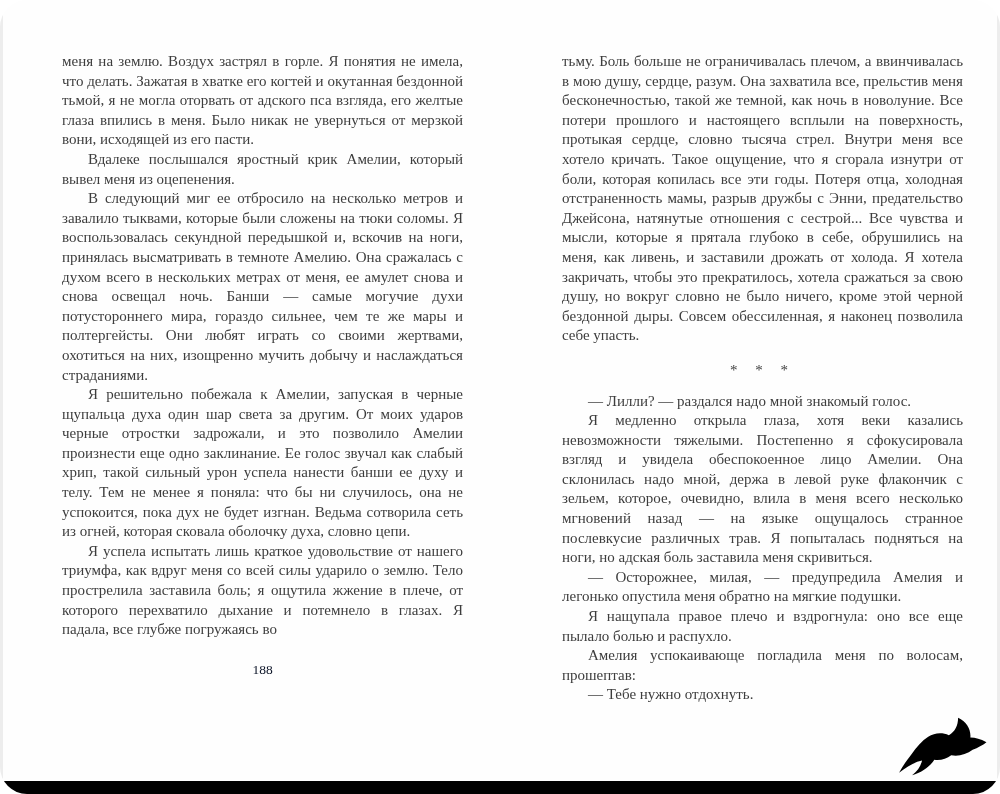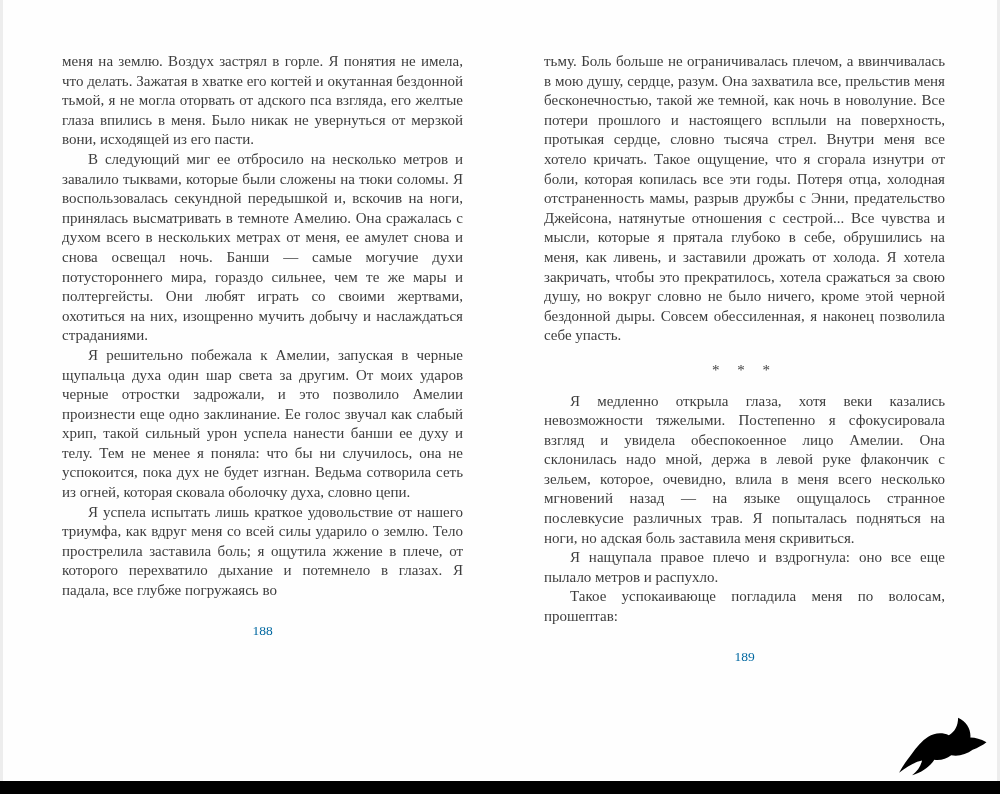--- a/index.html
+++ b/index.html
@@ -4,35 +4,36 @@
 <style>
   html, body { margin: 0; padding: 0; background: #ffffff; }
   .screen {
     position: relative;
     width: 1000px;
     height: 794px;
     background: #fefefe;
     font-family: "Liberation Serif", "DejaVu Serif", serif;
     color: #3d3d3d;
     overflow: hidden;
+    border-radius: 27px;
   }
   .edge {
     position: absolute; top: 0; bottom: 13px; width: 3px;
     background: #ededed;
   }
   .edge-left { left: 0; }
   .edge-right { right: 0; }
 
   .page {
     position: absolute;
     top: 52px;
     width: 401px;
   }
   .page-left  { left: 62px; }
-  .page-right { left: 544px; }
+  .page-right { left: 562px; }
 
   .text-block p {
     margin: 0;
     font-size: 15px;
     line-height: 19.6px;
     text-align: justify;
     text-indent: 26px;
     hyphens: auto;
     -webkit-hyphens: auto;
   }
@@ -40,21 +41,21 @@
   .text-block p.separator {
     text-align: center;
     text-indent: 0;
     letter-spacing: 7px;
     margin: 15px 0 11px 0;
   }
   .page-number {
     text-align: center;
     margin-top: 22px;
     font-size: 13.5px;
-    color: #0369a1;
+    color: #0f172a;
   }
 
   .raven {
     position: absolute;
     right: 12px;
     bottom: 17px;
     width: 92px;
     height: 62px;
   }
   .bottom-bar {
@@ -68,36 +69,39 @@
 <body>
 
 <div class="screen">
 
   <div class="edge edge-left"></div>
   <div class="edge edge-right"></div>
 
   <div class="page page-left">
     <div class="text-block">
         <p class="no-indent">меня на землю. Воздух застрял в горле. Я понятия не имела, что делать. Зажатая в хватке его когтей и окутанная бездонной тьмой, я не могла оторвать от адского пса взгляда, его желтые глаза впились в меня. Было никак не увернуться от мерзкой вони, исходящей из его пасти.</p>
+        <p>Вдалеке послышался яростный крик Амелии, который вывел меня из оцепенения.</p>
         <p>В следующий миг ее отбросило на несколько метров и завалило тыквами, которые были сложены на тюки соломы. Я воспользовалась секундной передышкой и, вскочив на ноги, принялась высматривать в темноте Амелию. Она сражалась с духом всего в нескольких метрах от меня, ее амулет снова и снова освещал ночь. Банши — самые могучие духи потустороннего мира, гораздо сильнее, чем те же мары и полтергейсты. Они любят играть со своими жертвами, охотиться на них, изощренно мучить добычу и наслаждаться страданиями.</p>
         <p>Я решительно побежала к Амелии, запуская в черные щупальца духа один шар света за другим. От моих ударов черные отростки задрожали, и это позволило Амелии произнести еще одно заклинание. Ее голос звучал как слабый хрип, такой сильный урон успела нанести банши ее духу и телу. Тем не менее я поняла: что бы ни случилось, она не успокоится, пока дух не будет изгнан. Ведьма сотворила сеть из огней, которая сковала оболочку духа, словно цепи.</p>
         <p>Я успела испытать лишь краткое удовольствие от нашего триумфа, как вдруг меня со всей силы ударило о землю. Тело прострелила заставила боль; я ощутила жжение в плече, от которого перехватило дыхание и потемнело в глазах. Я падала, все глубже погружаясь во</p>
       </div>
     <div class="page-number">188</div>
   </div>
 
   <div class="page page-right">
     <div class="text-block">
         <p class="no-indent">тьму. Боль больше не ограничивалась плечом, а ввинчивалась в мою душу, сердце, разум. Она захватила все, прельстив меня бесконечностью, такой же темной, как ночь в новолуние. Все потери прошлого и настоящего всплыли на поверхность, протыкая сердце, словно тысяча стрел. Внутри меня все хотело кричать. Такое ощущение, что я сгорала изнутри от боли, которая копилась все эти годы. Потеря отца, холодная отстраненность мамы, разрыв дружбы с Энни, предательство Джейсона, натянутые отношения с сестрой... Все чувства и мысли, которые я прятала глубоко в себе, обрушились на меня, как ливень, и заставили дрожать от холода. Я хотела закричать, чтобы это прекратилось, хотела сражаться за свою душу, но вокруг словно не было ничего, кроме этой черной бездонной дыры. Совсем обессиленная, я наконец позволила себе упасть.</p>
         <p class="separator">* * *</p>
+        <p>— Лилли? — раздался надо мной знакомый голос.</p>
         <p>Я медленно открыла глаза, хотя веки казались невозможности тяжелыми. Постепенно я сфокусировала взгляд и увидела обеспокоенное лицо Амелии. Она склонилась надо мной, держа в левой руке флакончик с зельем, которое, очевидно, влила в меня всего несколько мгновений назад — на языке ощущалось странное послевкусие различных трав. Я попыталась подняться на ноги, но адская боль заставила меня скривиться.</p>
-        <p>Я нащупала правое плечо и вздрогнула: оно все еще пылало метров и распухло.</p>
-        <p>Такое успокаивающе погладила меня по волосам, прошептав:</p>
+        <p>— Осторожнее, милая, — предупредила Амелия и легонько опустила меня обратно на мягкие подушки.</p>
+        <p>Я нащупала правое плечо и вздрогнула: оно все еще пылало болью и распухло.</p>
+        <p>Амелия успокаивающе погладила меня по волосам, прошептав:</p>
+        <p>— Тебе нужно отдохнуть.</p>
       </div>
-    <div class="page-number">189</div>
   </div>
 
   <svg class="raven" viewBox="0 0 120 80" xmlns="http://www.w3.org/2000/svg" aria-hidden="true">
     <path fill="#000000" d="M118 35
       C110 31 104 29 97 29
       C98 18 92 8 81 3
       C81 13 77 21 69 26
       C60 22 50 23 42 28
       C34 33 27 41 20 51
       C13 60 8 67 4 75

